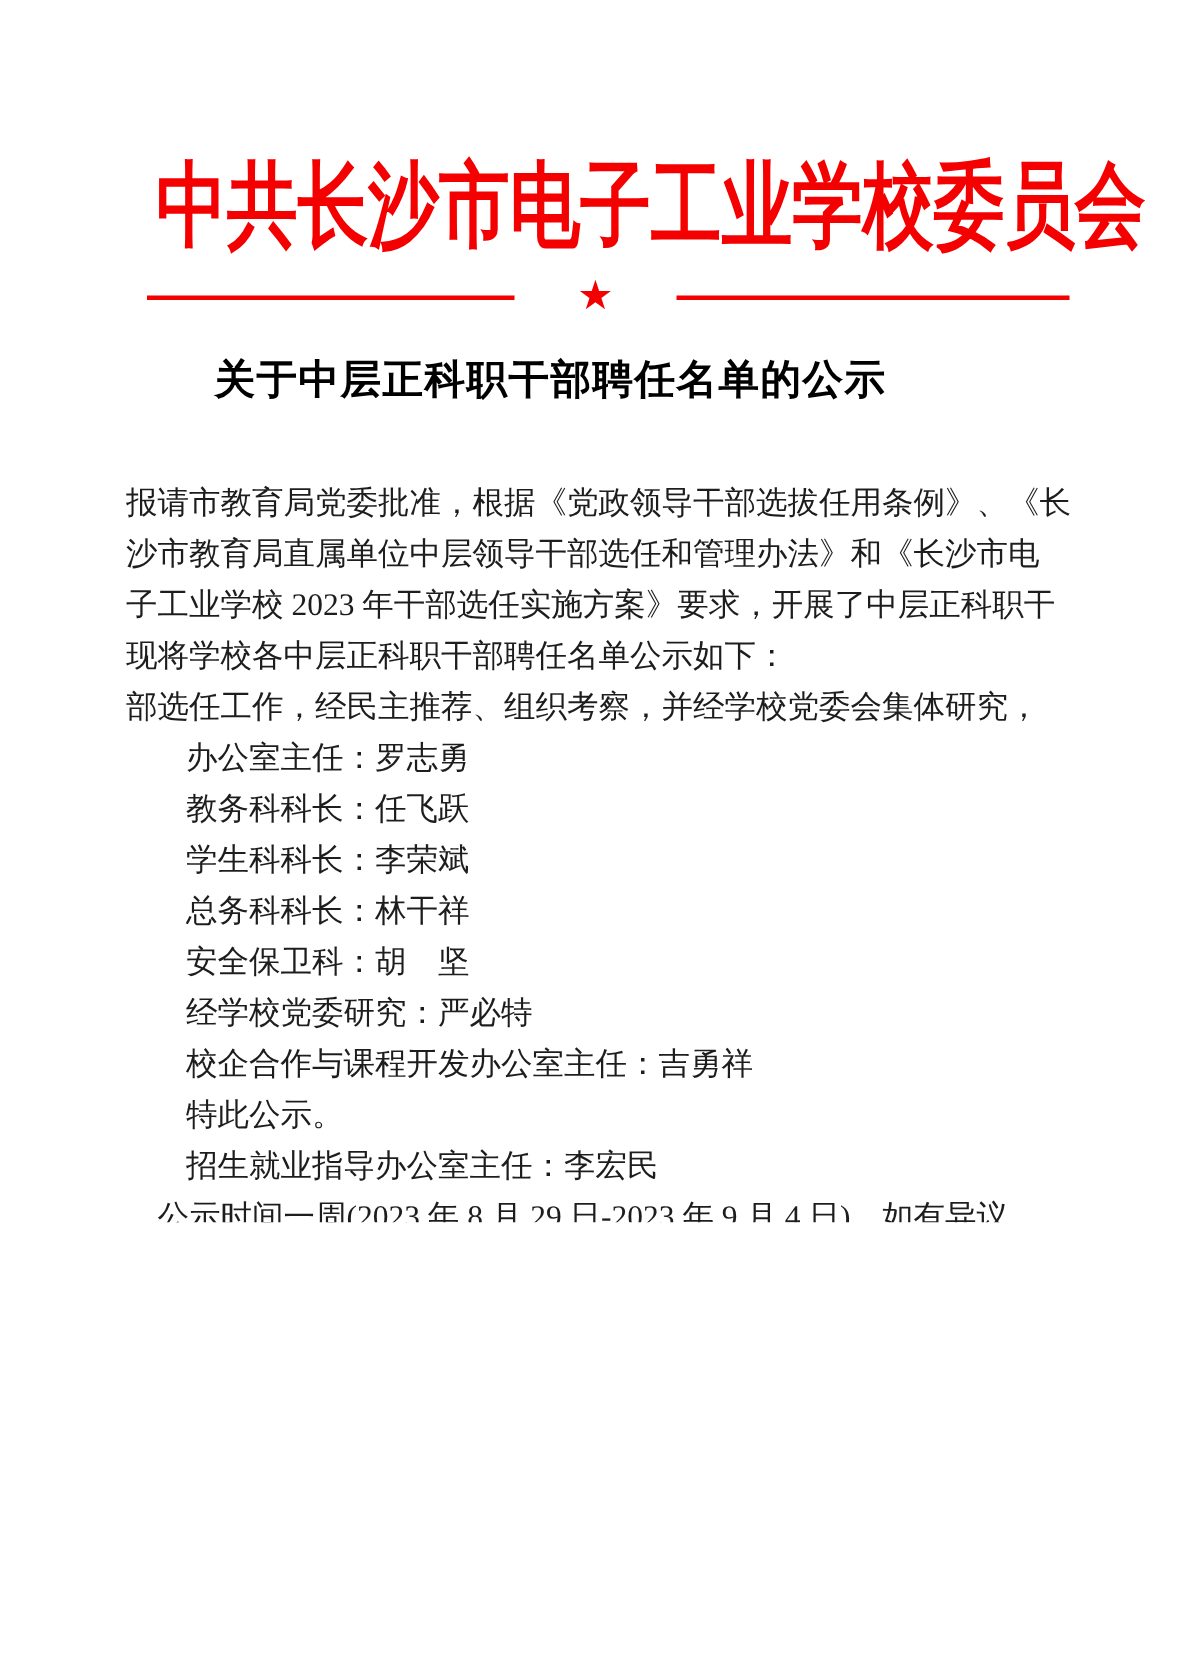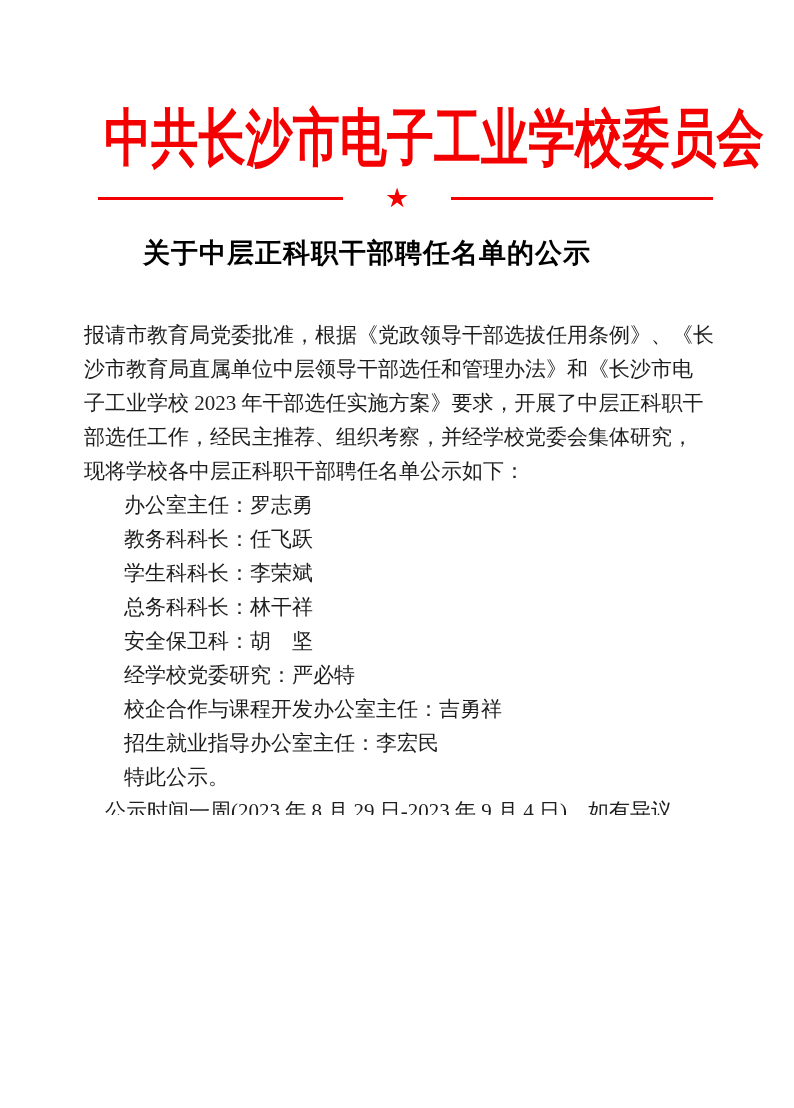--- a/index.html
+++ b/index.html
@@ -135,31 +135,31 @@
   <div class="rule left"></div>
   <div class="divider-star">★</div>
   <div class="rule right"></div>
 
   <h1 class="doc-title">关于中层正科职干部聘任名单的公示</h1>
 
   <div class="body-text">
       <div class="bl i0">报请市教育局党委批准，根据《党政领导干部选拔任用条例》、《长</div>
       <div class="bl i0">沙市教育局直属单位中层领导干部选任和管理办法》和《长沙市电</div>
       <div class="bl i0">子工业学校 2023 年干部选任实施方案》要求，开展了中层正科职干</div>
+      <div class="bl i0">现将学校各中层正科职干部聘任名单公示如下：</div>
       <div class="bl i0">部选任工作，经民主推荐、组织考察，并经学校党委会集体研究，</div>
-      <div class="bl i0">现将学校各中层正科职干部聘任名单公示如下：</div>
       <div class="bl i2">办公室主任：罗志勇</div>
       <div class="bl i2">教务科科长：任飞跃</div>
       <div class="bl i2">学生科科长：李荣斌</div>
       <div class="bl i2">总务科科长：林干祥</div>
       <div class="bl i2">安全保卫科：胡　坚</div>
       <div class="bl i2">经学校党委研究：严必特</div>
       <div class="bl i2">校企合作与课程开发办公室主任：吉勇祥</div>
+      <div class="bl i2">特此公示。</div>
       <div class="bl i2">招生就业指导办公室主任：李宏民</div>
-      <div class="bl i2">特此公示。</div>
       <div class="bl i1">公示时间一周(2023 年 8 月 29 日-2023 年 9 月 4 日)，如有异议，</div>
     </div>
 
   <div class="sig-org">中共长沙市电子工业学校党委</div>
   <div class="sig-date">2023 年 8 月 38 日</div>
 
   <svg class="seal" viewBox="0 0 160 160" xmlns="http://www.w3.org/2000/svg">
     <defs>
       <path id="seal-ring-path" d="M 34 103 A 51.5 51.5 0 1 1 126 103" fill="none"></path>
       <path id="seal-code-path" d="M 46 122 A 54 54 0 0 0 114 122" fill="none"></path>

